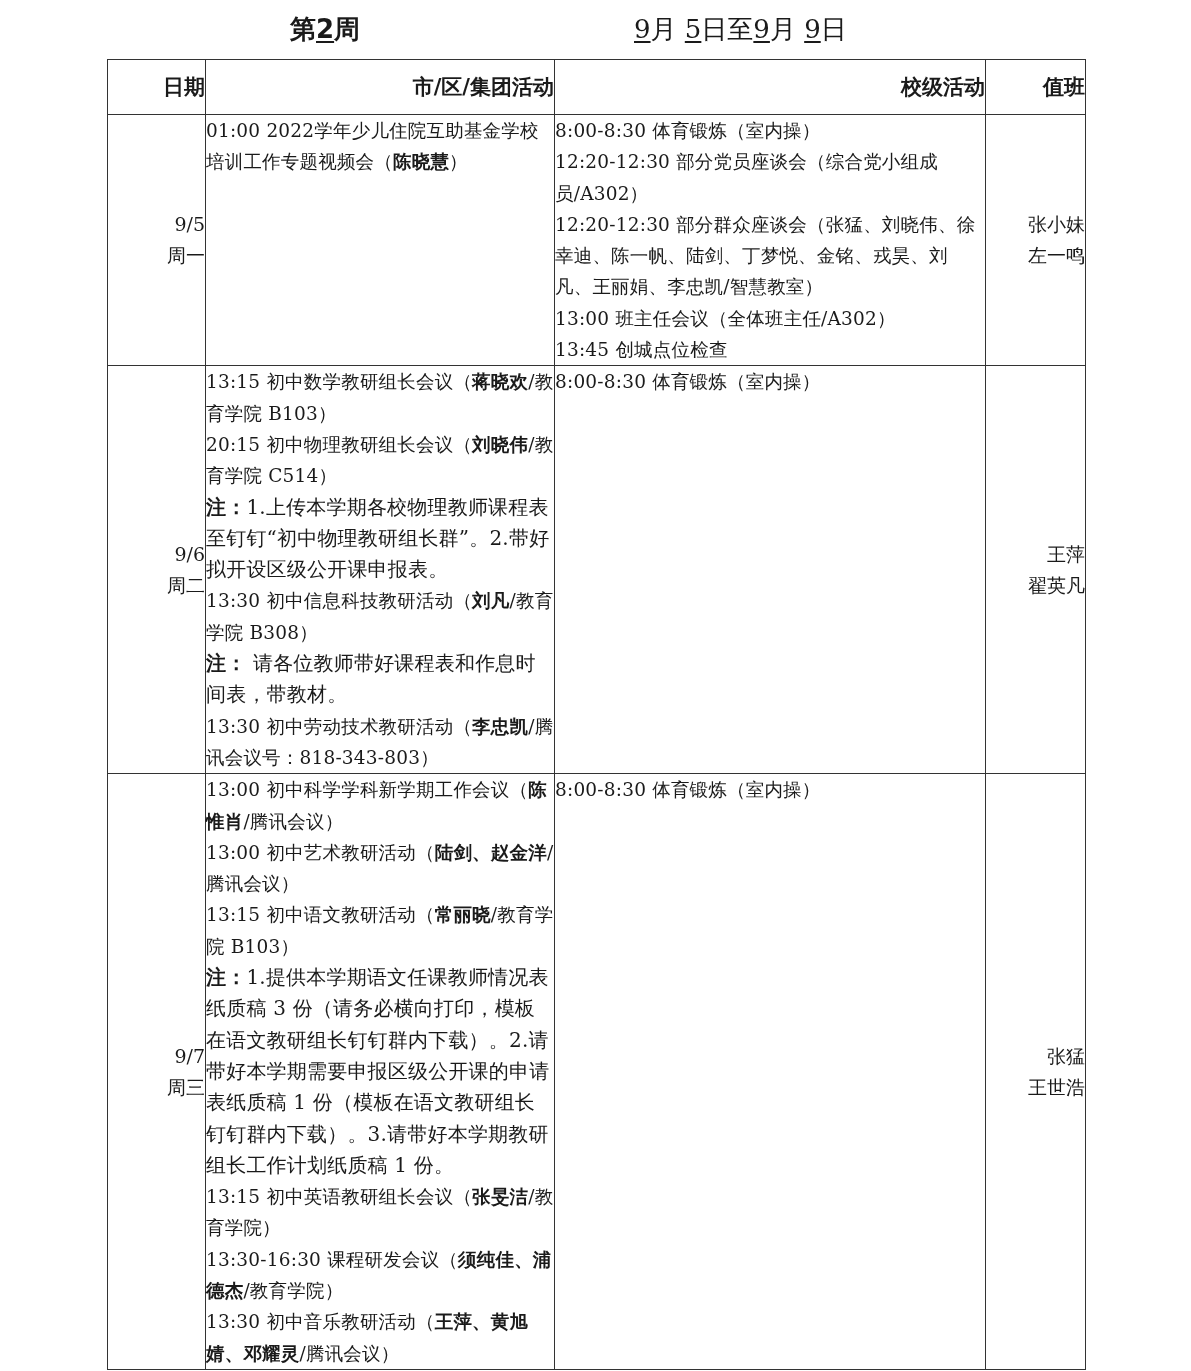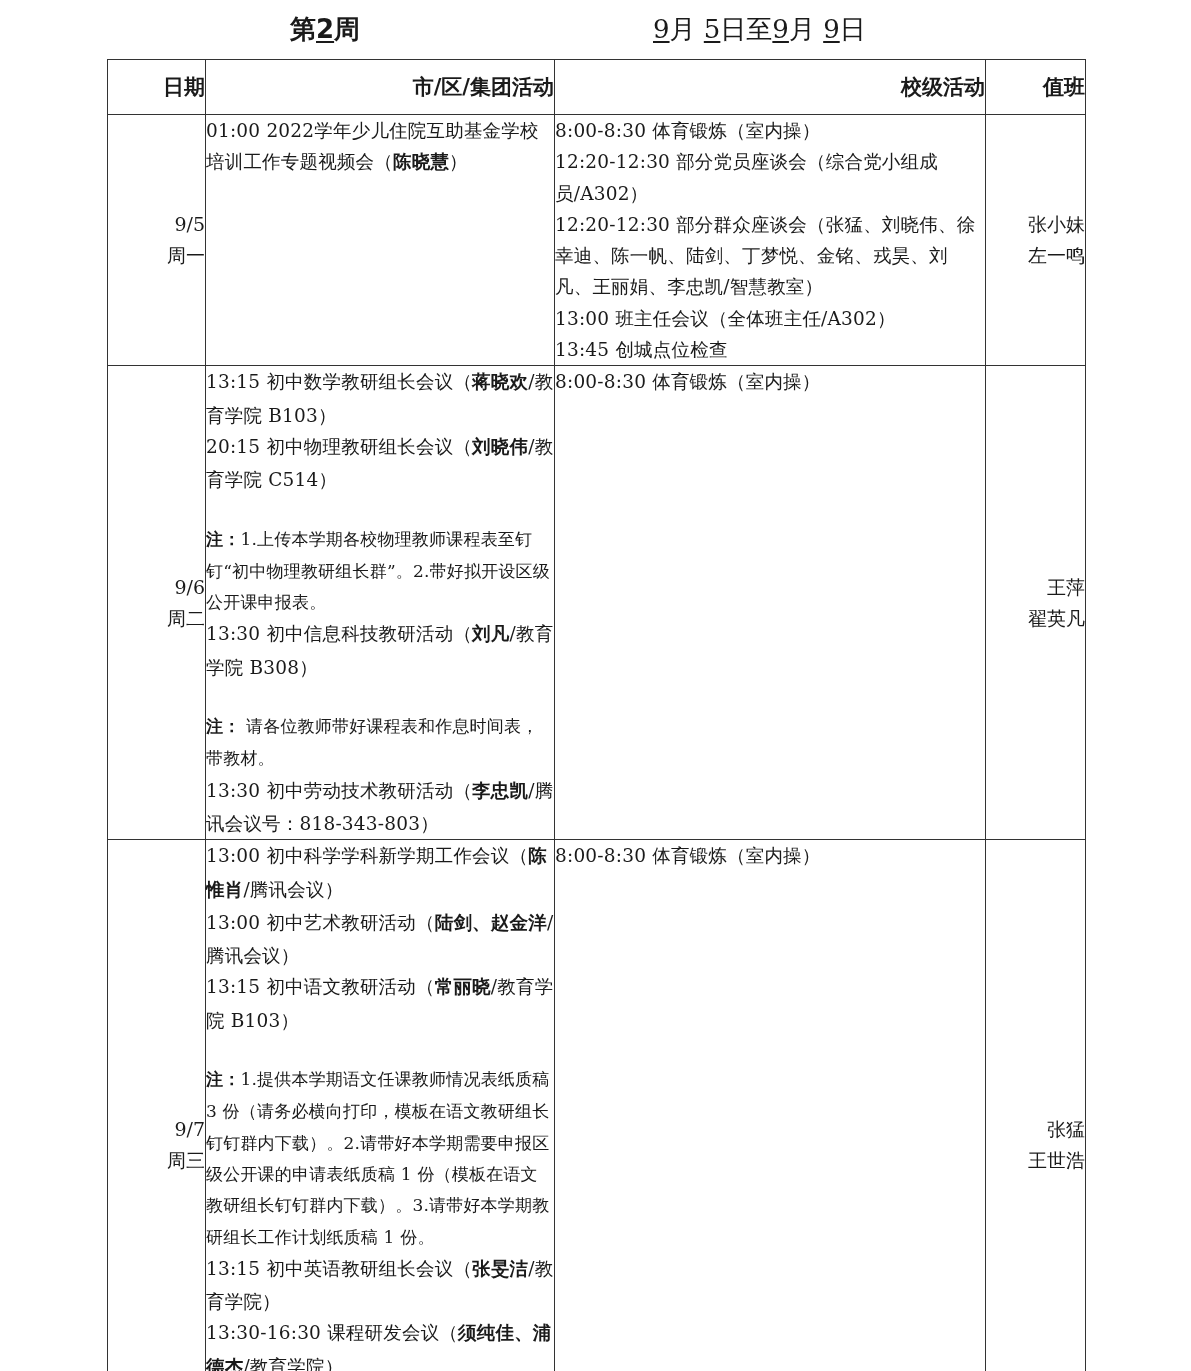--- a/index.html
+++ b/index.html
@@ -10,21 +10,21 @@
   }
   .title-row {
     position: absolute; top: 8px; left: 0; width: 1191px; height: 44px;
   }
   .week-title {
     position: absolute; left: 290px; top: 4px;
     font-family: "DejaVu Sans", "Liberation Sans", sans-serif;
     font-weight: bold; font-size: 26px; letter-spacing: 0px;
   }
   .date-range {
-    position: absolute; left: 653px; top: 4px;
+    position: absolute; left: 634px; top: 4px;
     font-family: "DejaVu Serif", "Liberation Serif", serif;
     font-size: 26px;
   }
   .u { text-decoration: underline; text-underline-offset: 3px; }
   table.schedule {
     position: absolute; left: 107px; top: 59px;
     border-collapse: collapse; table-layout: fixed;
     width: 978px;
   }
   table.schedule td, table.schedule th {
@@ -39,22 +39,22 @@
   td.date-cell, td.duty-cell {
     text-align: right; vertical-align: middle !important;
     font-size: 19px; line-height: 31px;
   }
   td.content {
     padding: 4px 8px 0 10px;
     font-size: 18.5px; line-height: 31.3px;
     letter-spacing: 0.2px;
   }
   td.content .line { display: block; }
-  td.content .note { font-size: 17px; margin-top: 28px; }
-  b { font-family: Liberation Mono, monospace; font-weight: bold; }
+  td.content .note { font-size: 20px; }
+  b { font-family: Liberation Sans, sans-serif; font-weight: bold; }
 </style>
 </head>
 <body>
 
 <div class="title-row">
   <div class="week-title"><span>第</span><span class="u">2</span><span>周</span></div>
   <div class="date-range"><span class="u">9</span><span>月</span><span> </span><span class="u">5</span><span>日</span><span>至</span><span class="u">9</span><span>月</span><span> </span><span class="u">9</span><span>日</span></div>
 </div>
 
 <table class="schedule">

